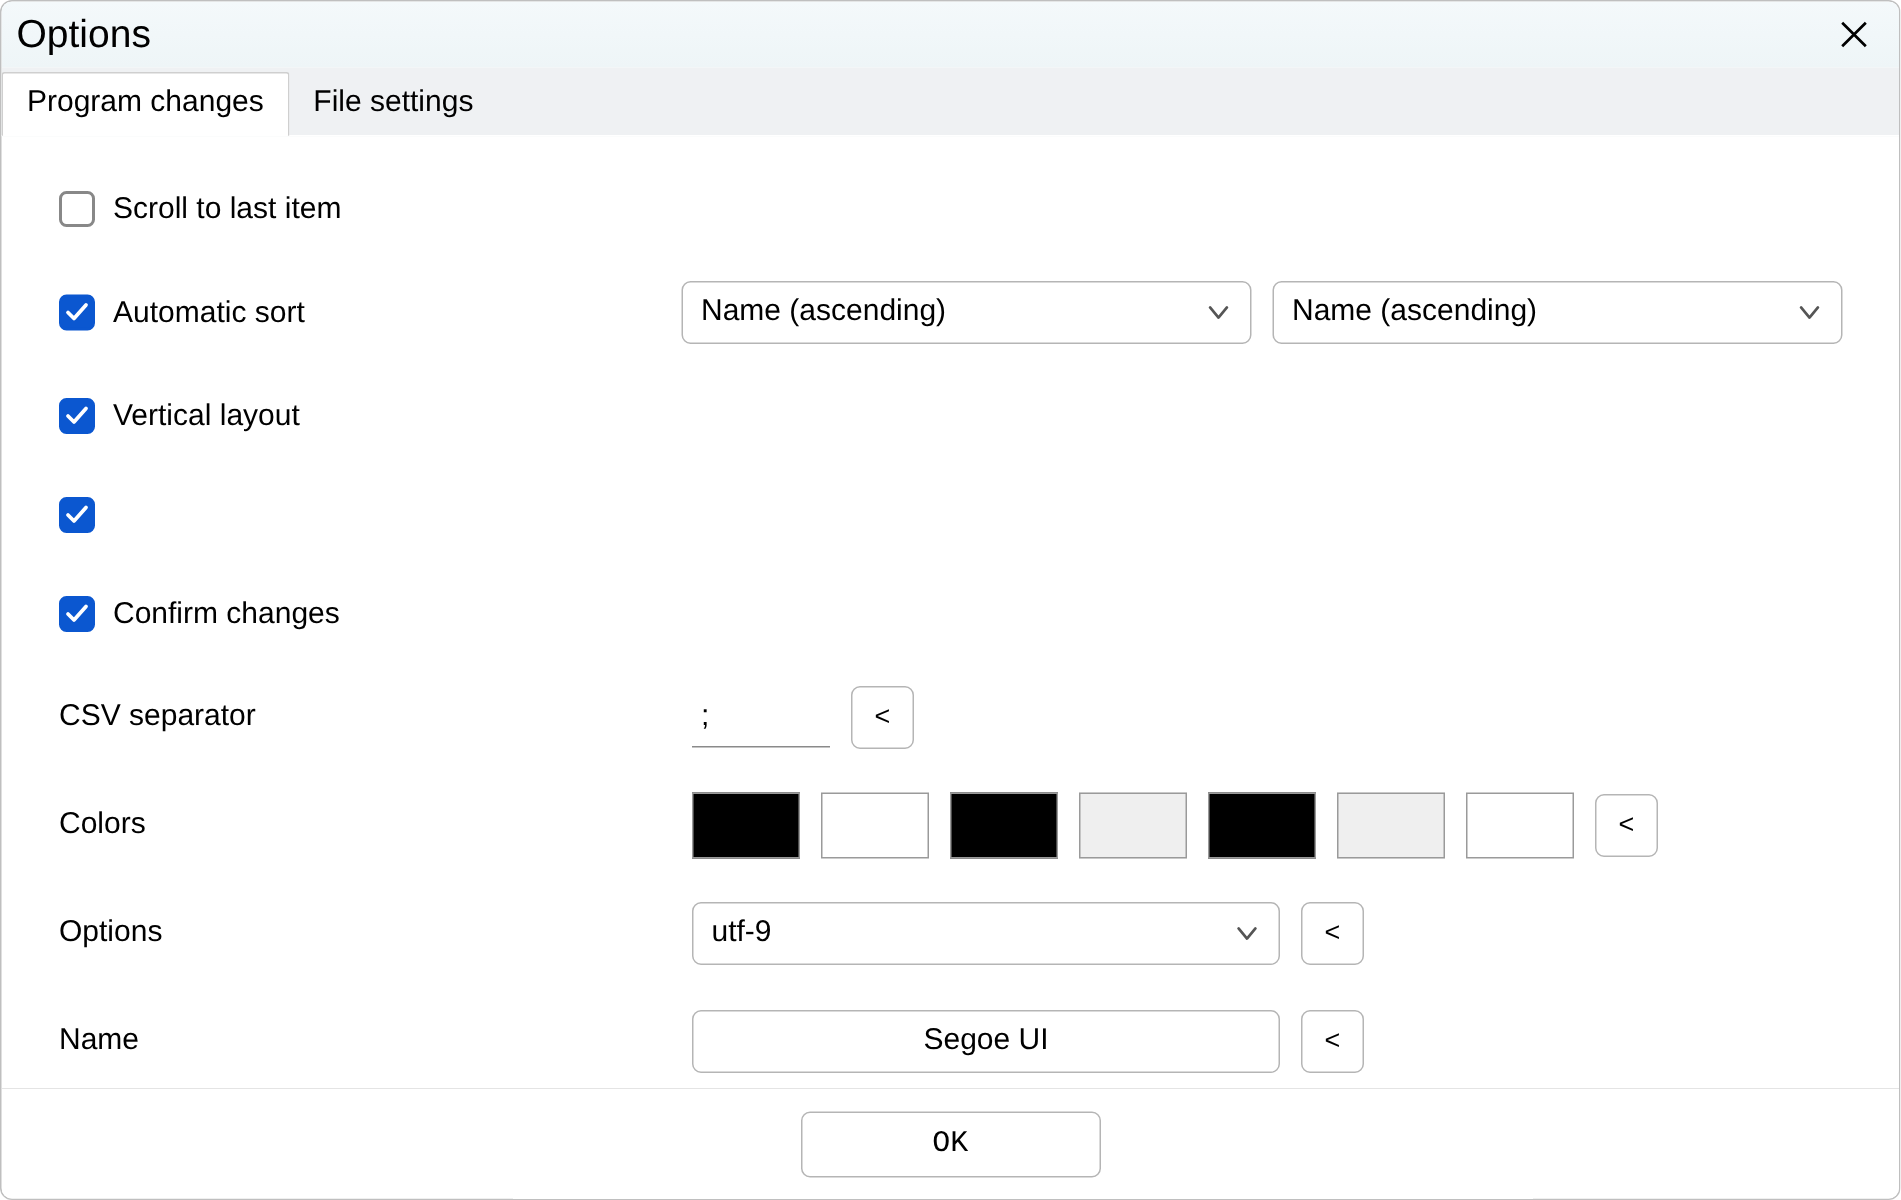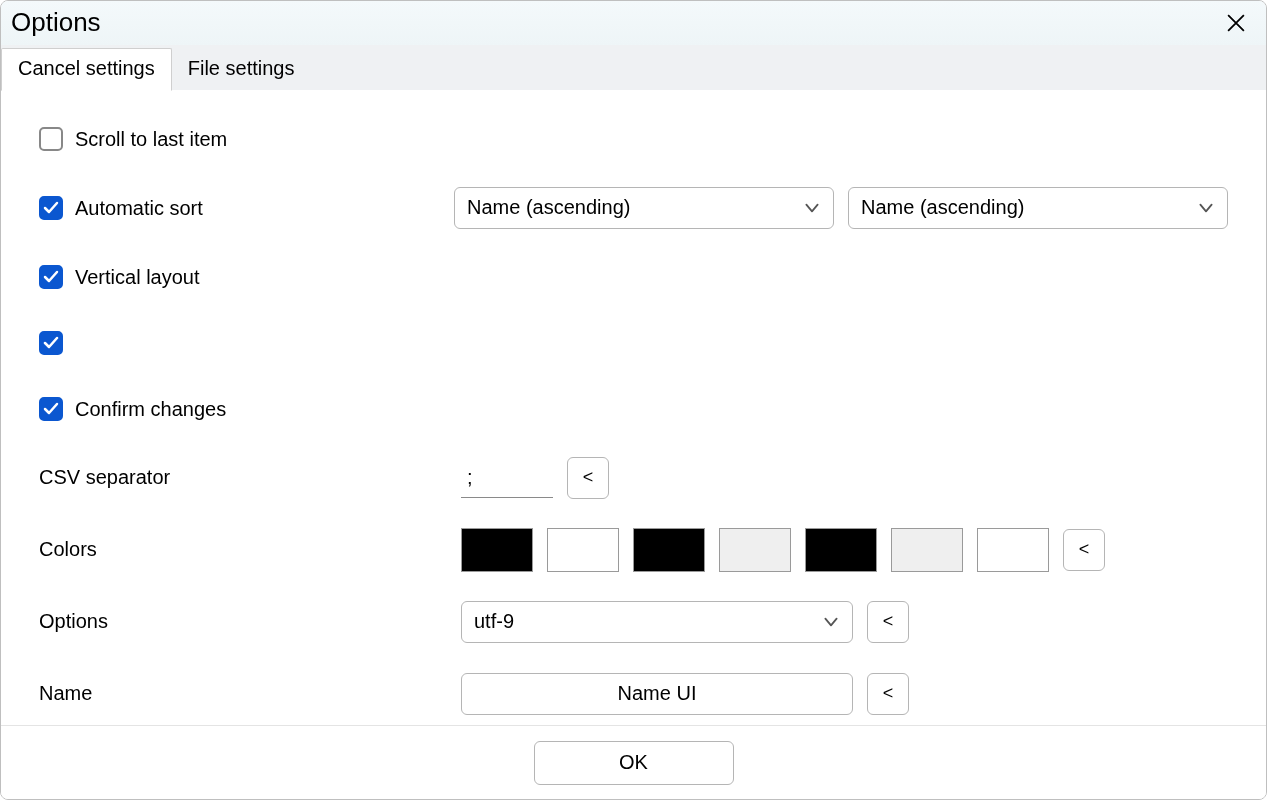--- a/index.html
+++ b/index.html
@@ -168,38 +168,39 @@
     background: #fff;
   }
   .dlg-btn {
     width: 200px; height: 44px;
     border: 1px solid #b5b5b5;
     border-radius: 6px;
     background: #fff;
     font-size: 20px;
     display: flex; align-items: center; justify-content: center;
     cursor: pointer;
+    font-family: Liberation Mono, monospace;
   }
 </style>
 </head>
 <body>
 
 <div class="window">
 
   <div class="titlebar">
     <div class="titlebar-title">Options</div>
     <div class="close-btn">
       <svg viewBox="0 0 16 16">
           <path d="M1 1 L15 15 M15 1 L1 15" stroke="#000" stroke-width="1.6" fill="none"></path>
         </svg>
     </div>
   </div>
 
   <div class="tabstrip">
-    <div class="tab active">Cancel settings</div>
+    <div class="tab active">Program changes</div>
     <div class="tab">File settings</div>
   </div>
 
   <div class="content">
 
     <div class="row">
       <div class="label-col">
         <span class="checkbox">
           
         </span>
@@ -305,21 +306,21 @@
         </div>
         <div class="small-btn">&lt;</div>
       </div>
     </div>
 
     <div class="row tall">
       <div class="label-col">
         <span class="cb-label">Name</span>
       </div>
       <div class="ctl-col">
-        <div class="font-btn">Name UI</div>
+        <div class="font-btn">Segoe UI</div>
         <div class="small-btn">&lt;</div>
       </div>
     </div>
 
   </div>
 
   <div class="footer">
     <div class="dlg-btn">OK</div>
   </div>
 

